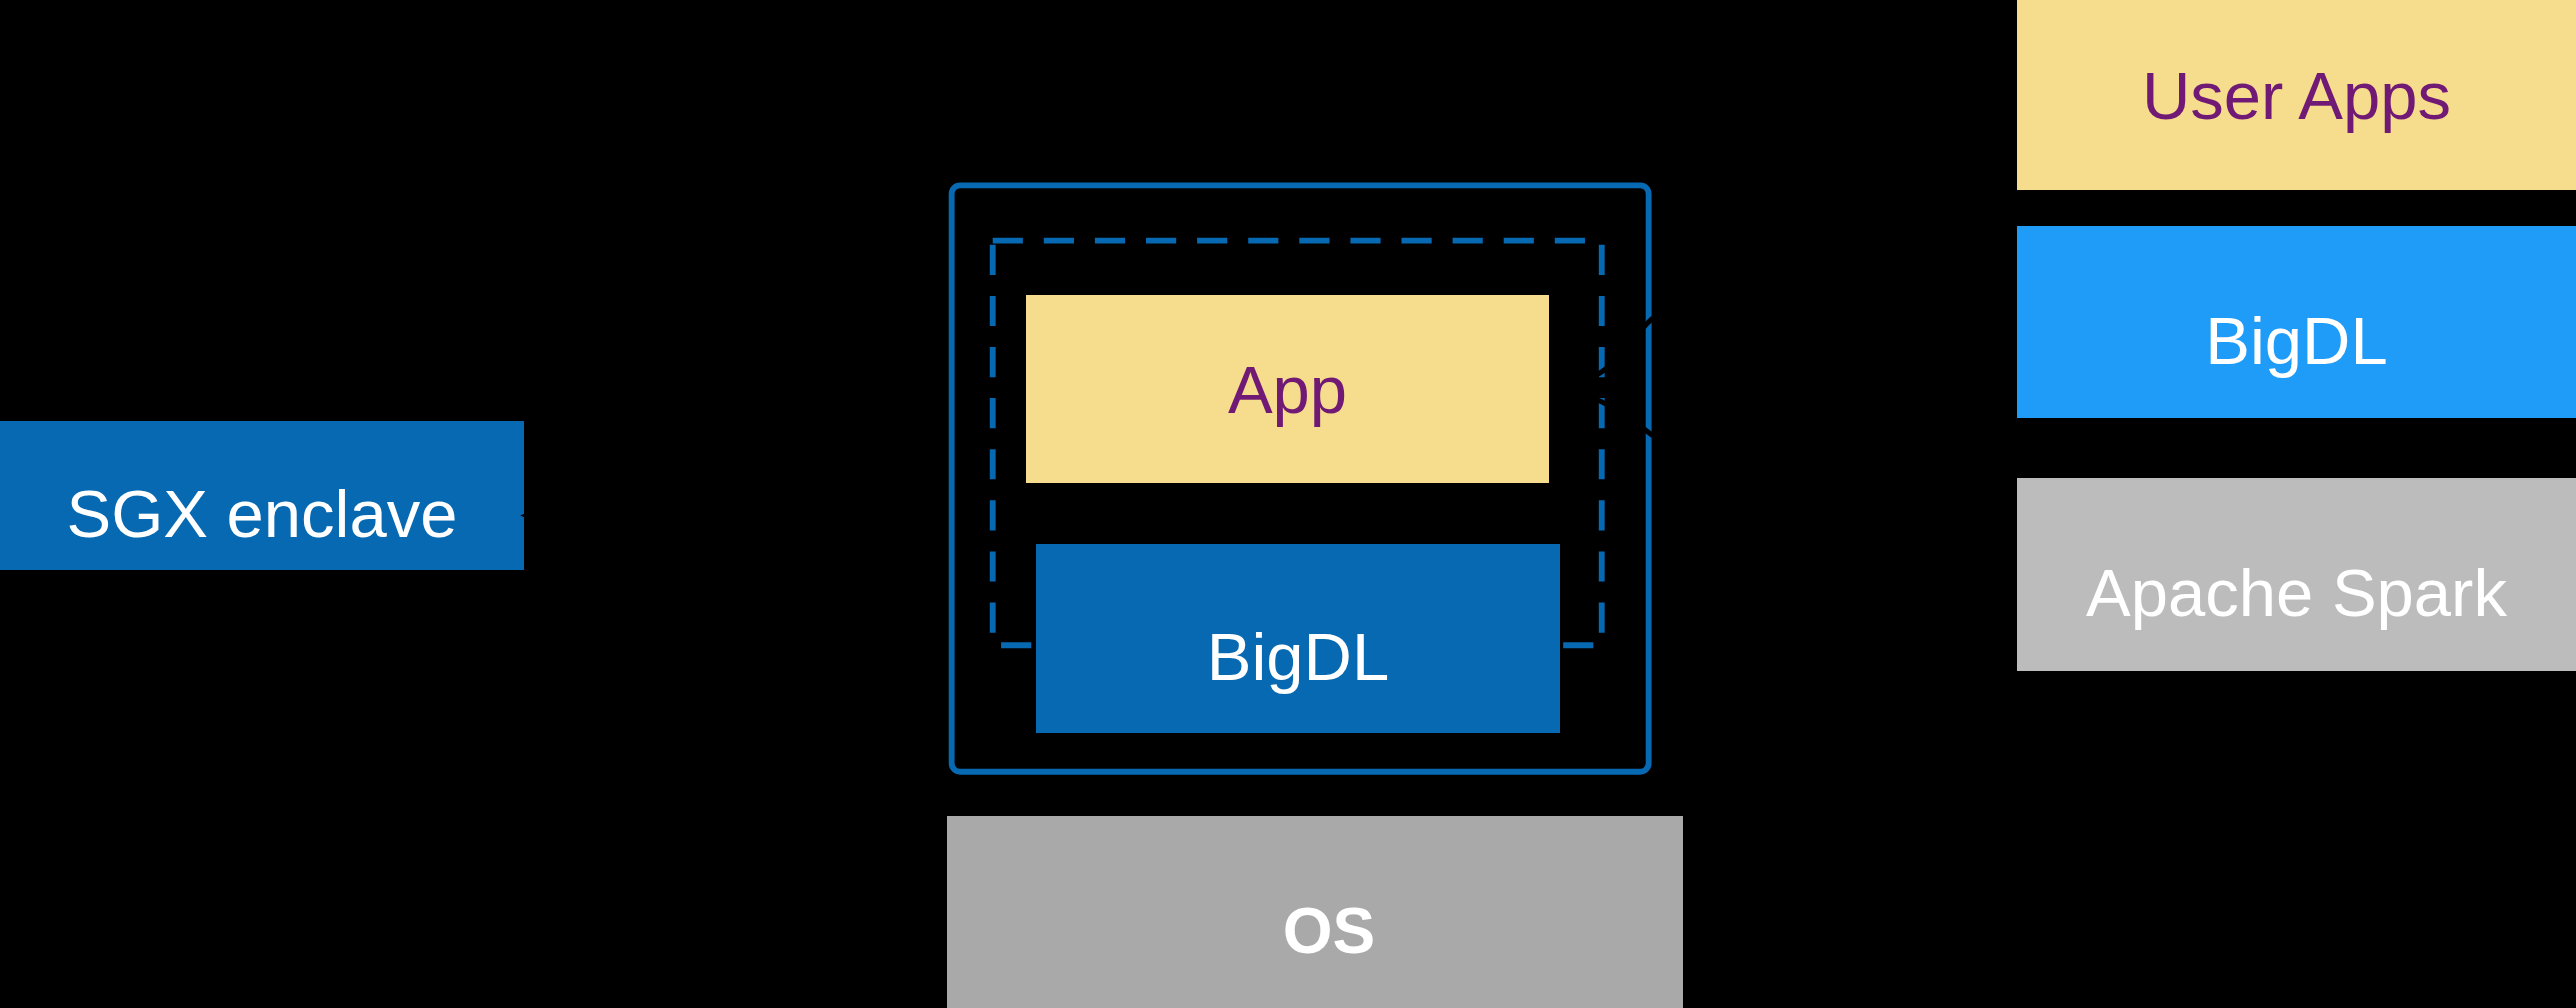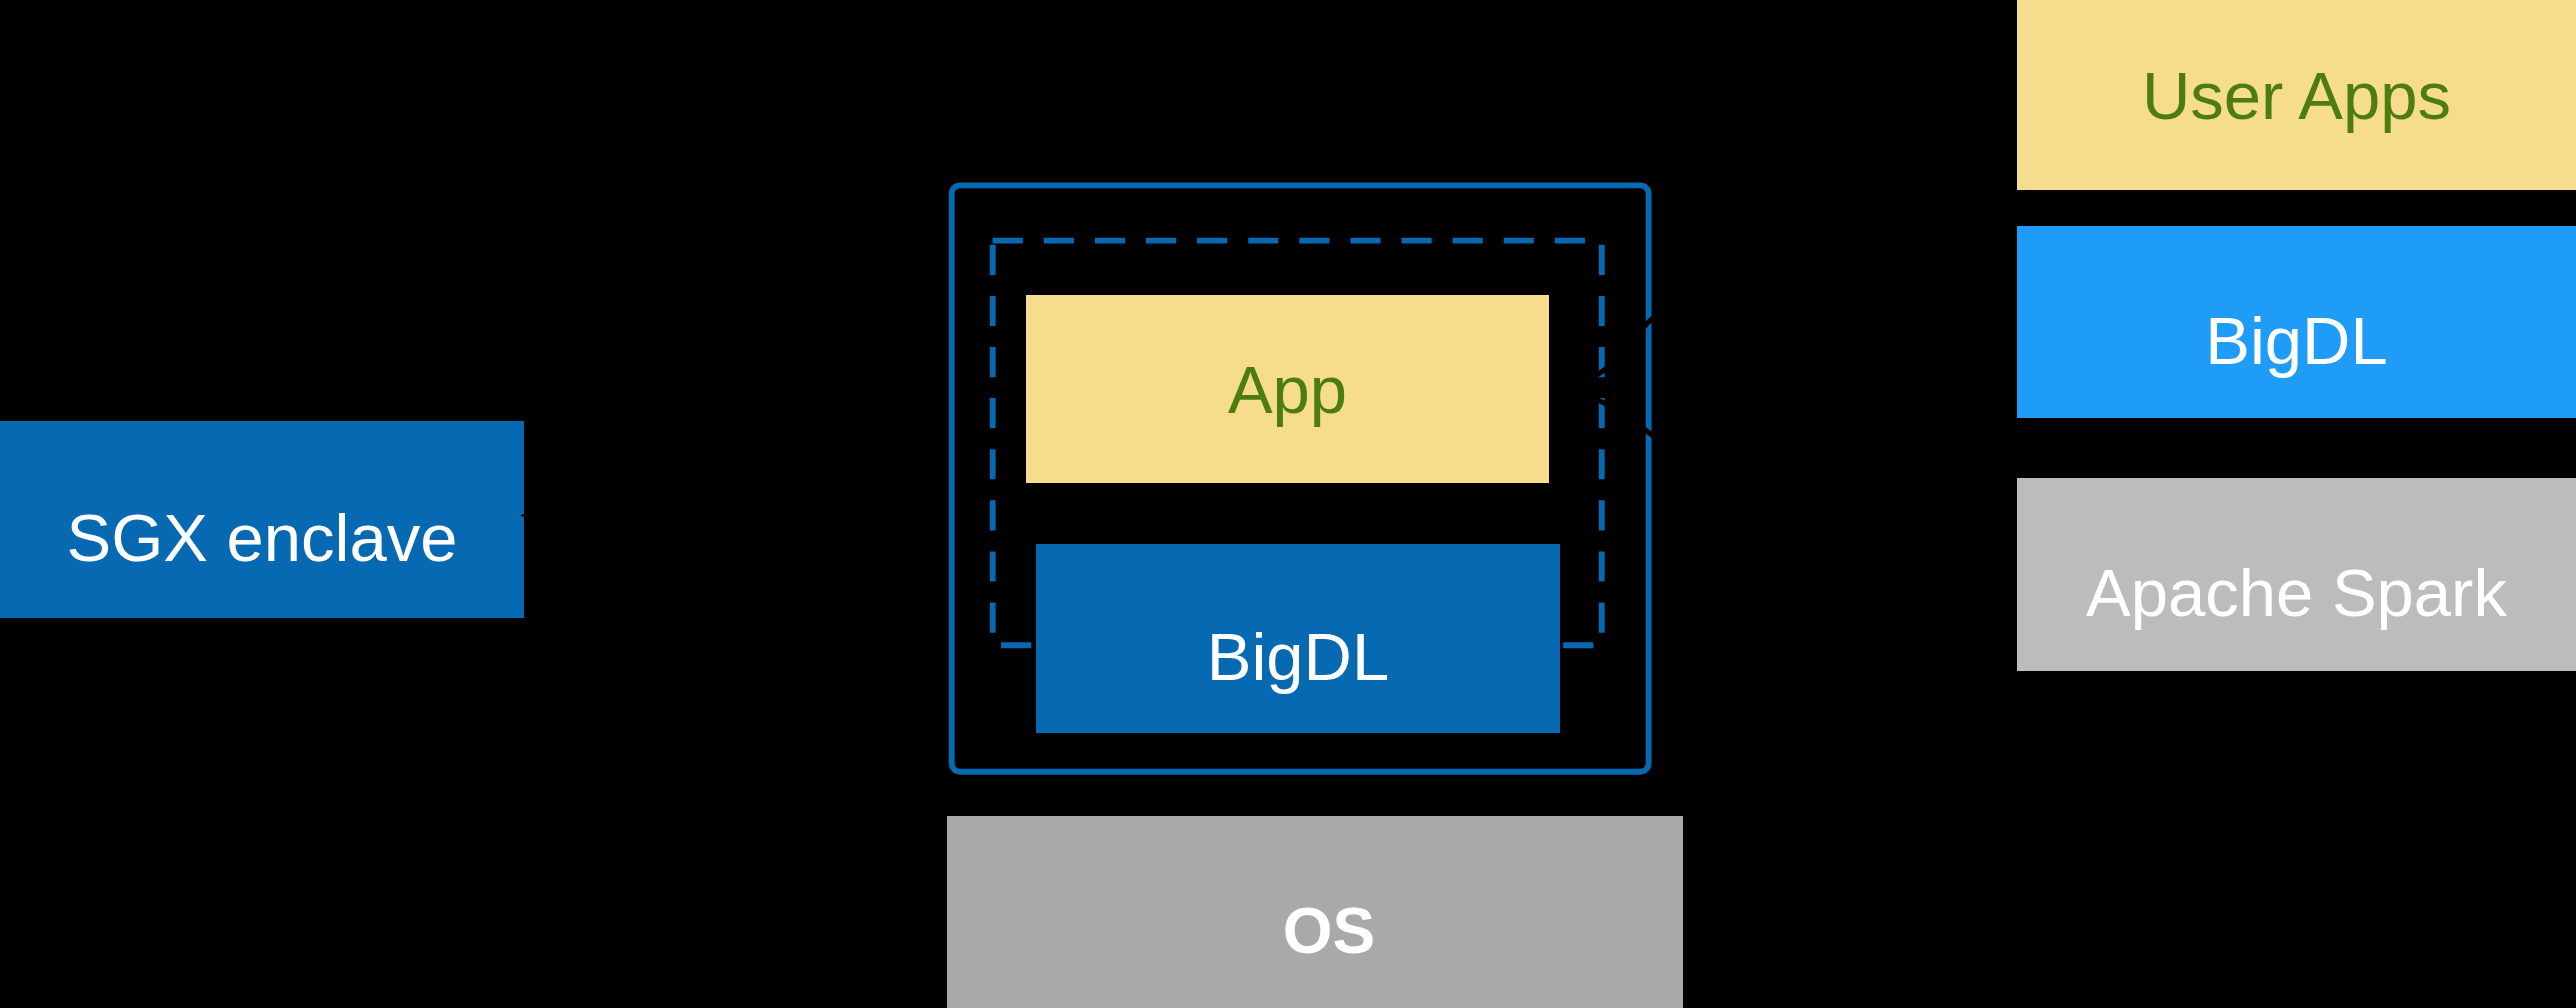--- a/index.html
+++ b/index.html
@@ -20,24 +20,24 @@
     display: flex;
     align-items: center;
     justify-content: center;
   }
   .box .label {
     font-size: 67px;
     line-height: 1;
     white-space: nowrap;
   }
   .label-light { color: #FFFFFF; margin-top: 36px; }
-  .label-dark  { color: #4d7c0f; }
+  .label-dark  { color: #701a75; }
 
   
-  #sgx-box        { left: 0px;    top: 421px; width: 524px; height: 197px; }
+  #sgx-box        { left: 0px;    top: 421px; width: 524px; height: 149px; }
 
   
   #app-box        { left: 1026px; top: 295px; width: 523px; height: 188px; }
   #libos-box      { left: 1036px; top: 544px; width: 524px; height: 189px; }
   #os-box         { left: 947px; top: 816px; width: 708px; height: 193px; padding-left: 28px; }
   #os-box .label  { font-weight: bold; font-size: 64px; }
 
   
   #user-apps-box  { left: 2017px; top: 0px;   width: 559px; height: 190px; }
   #bigdl-box      { left: 2017px; top: 226px; width: 559px; height: 192px; }

